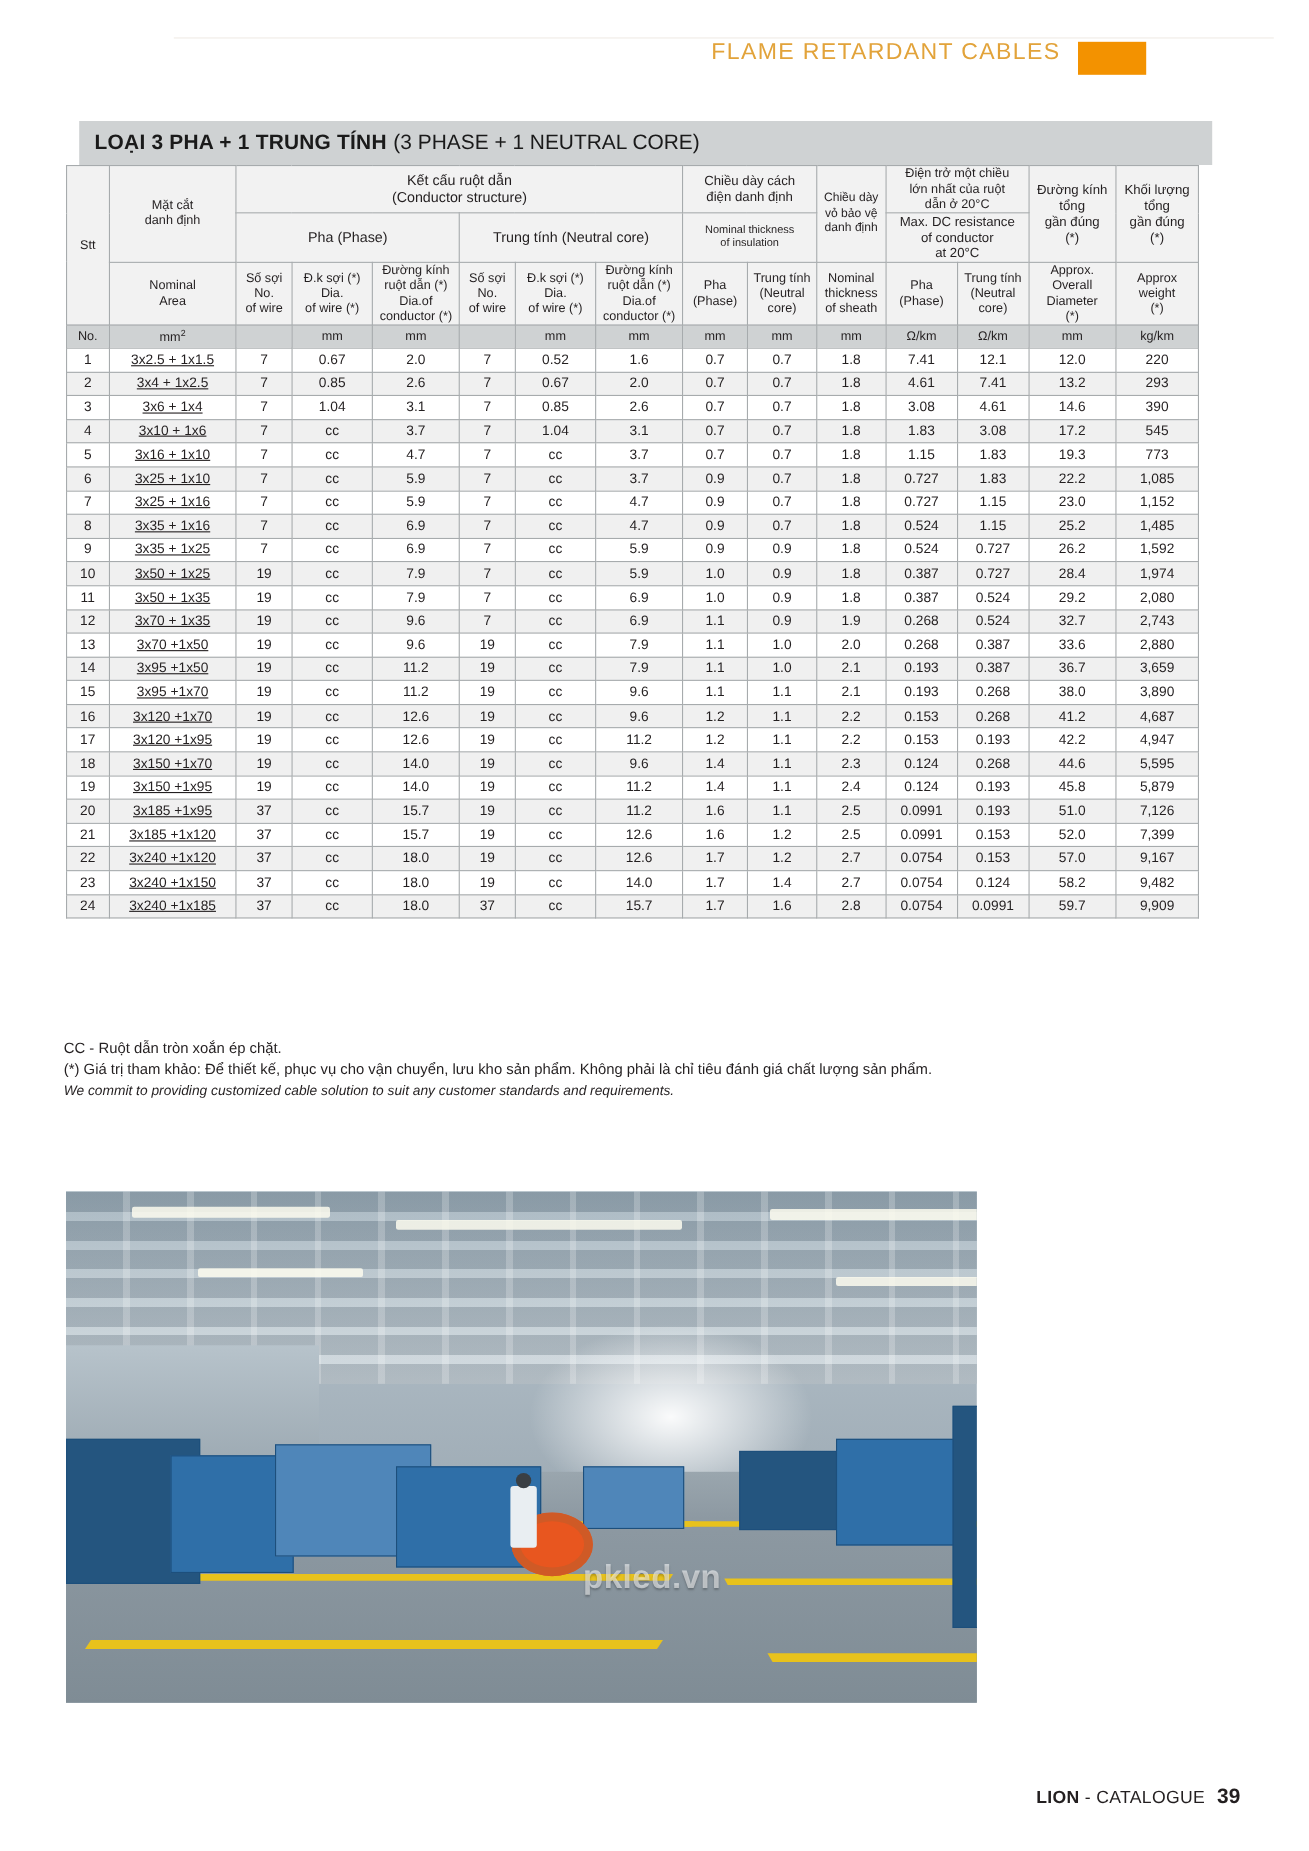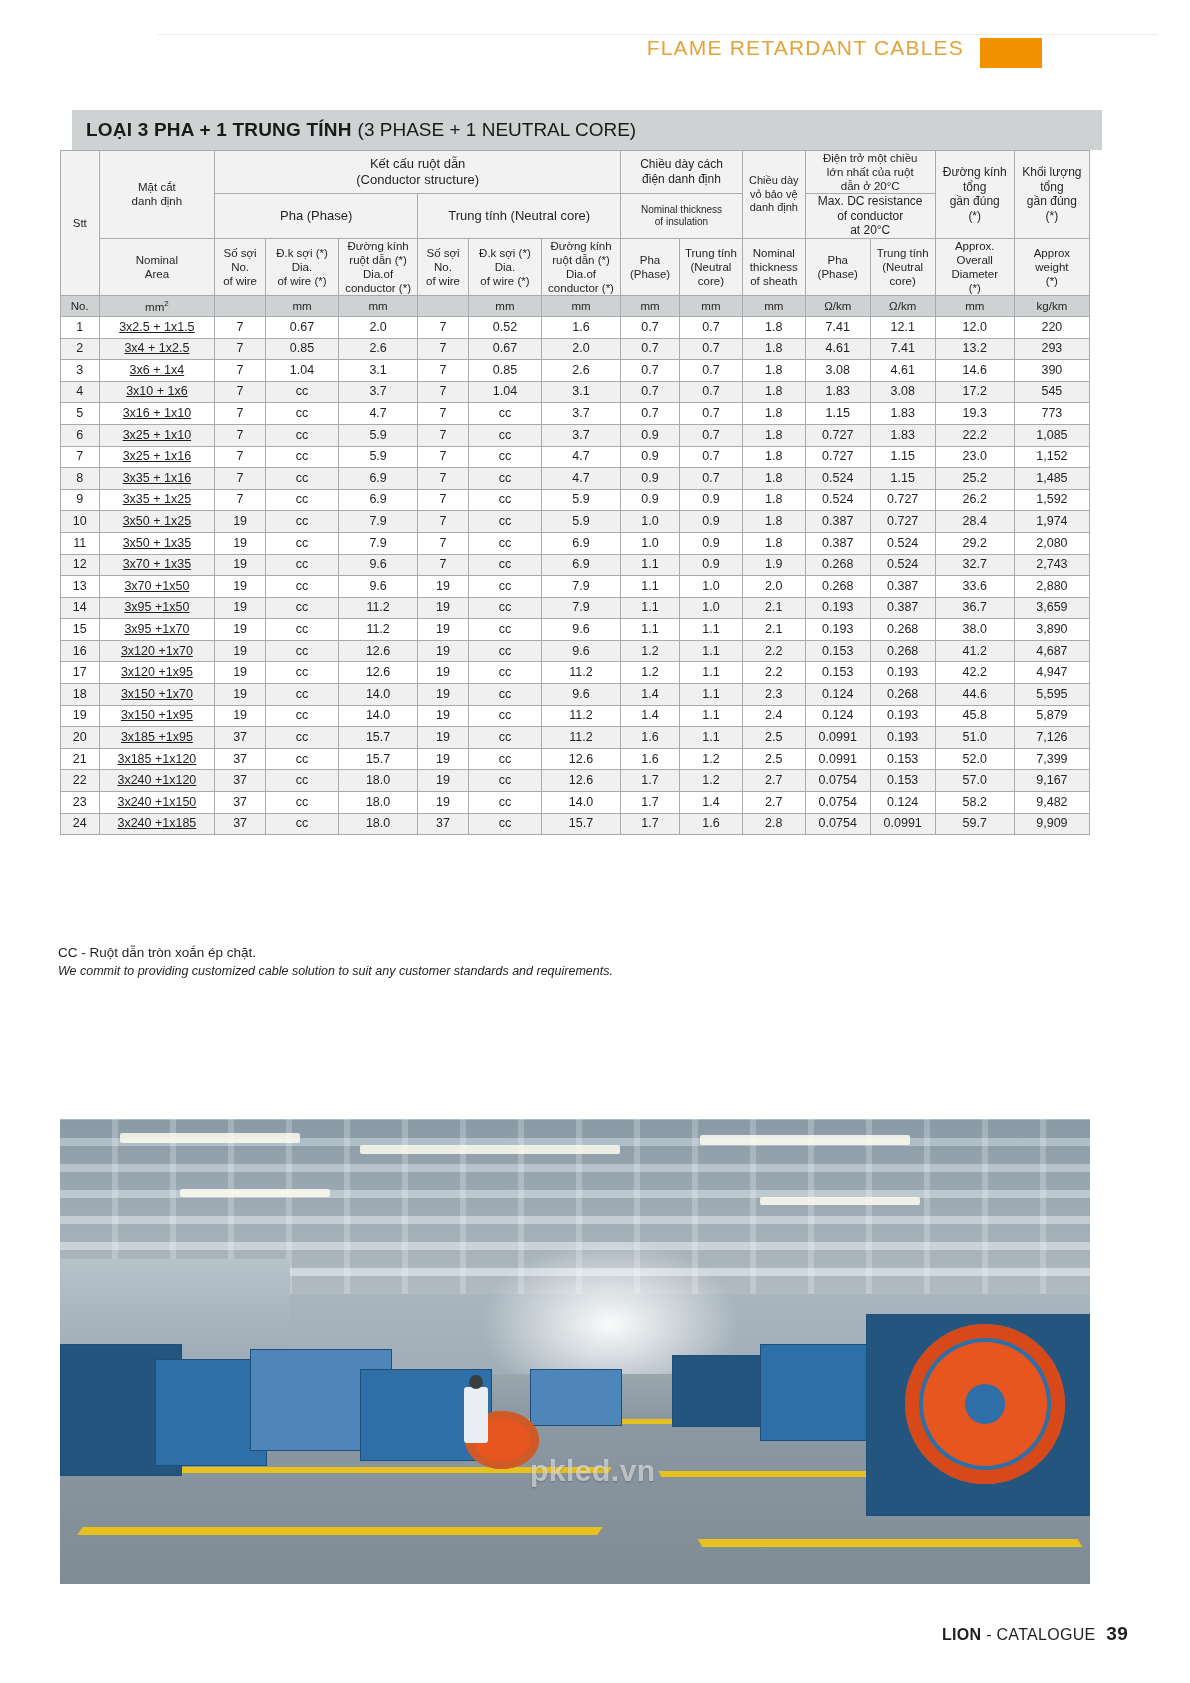--- a/index.html
+++ b/index.html
@@ -66,21 +66,21 @@
 
   
   .notes {
     position:absolute; left:58px; top:943px; width:1040px;
     font-size:13.5px; line-height:1.44; color:#231f20;
   }
   .notes .it { font-style:italic; font-size:12.5px; line-height:1.5; }
 
   
   .photo {
-    position:absolute; left:60px; top:1119px; width:1030px; height:465px;
+    position:absolute; left:60px; top:1083px; width:828px; height:465px;
     overflow:hidden;
     background:linear-gradient(#b9c6cf, #8d9aa4);
   }
   .ph-ceiling {
     position:absolute; left:0; top:0; width:1030px; height:175px;
     background:
       repeating-linear-gradient(90deg, rgba(255,255,255,0) 0 52px, rgba(255,255,255,.22) 52px 58px),
       repeating-linear-gradient(0deg, rgba(40,55,70,.18) 0 18px, rgba(255,255,255,.12) 18px 26px),
       linear-gradient(#9fb0bb, #cfd8dd);
   }
@@ -723,20 +723,21 @@
         <td>0.0754</td>
         <td>0.0991</td>
         <td>59.7</td>
         <td>9,909</td>
       </tr>
     </tbody>
 </table>
 
 <div class="notes">
   <div>CC - Ruột dẫn tròn xoắn ép chặt.</div>
+  <div>(*) Giá trị tham khảo: Để thiết kế, phục vụ cho vận chuyển, lưu kho sản phẩm. Không phải là chỉ tiêu đánh giá chất lượng sản phẩm.</div>
   <div class="it">We commit to providing customized cable solution to suit any customer standards and requirements.</div>
 </div>
 
 <div class="photo">
   <div class="ph-ceiling"></div>
   <div class="ph-skylight" style="left:60px;top:14px;width:180px;height:10px"></div>
   <div class="ph-skylight" style="left:300px;top:26px;width:260px;height:9px"></div>
   <div class="ph-skylight" style="left:640px;top:16px;width:210px;height:10px"></div>
   <div class="ph-skylight" style="left:120px;top:70px;width:150px;height:8px"></div>
   <div class="ph-skylight" style="left:700px;top:78px;width:160px;height:8px"></div>

